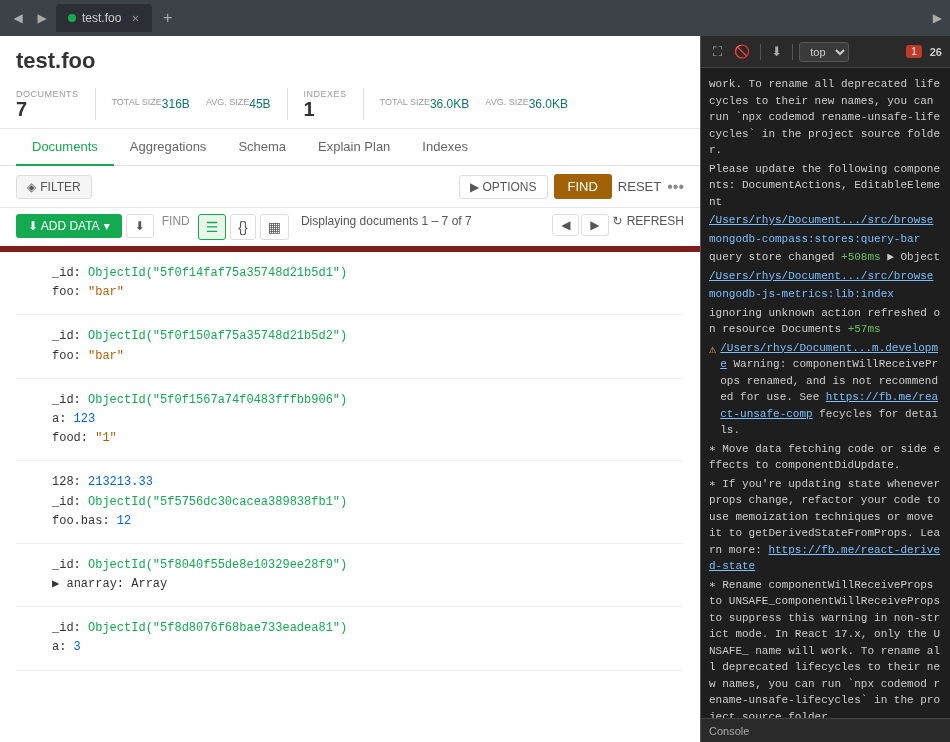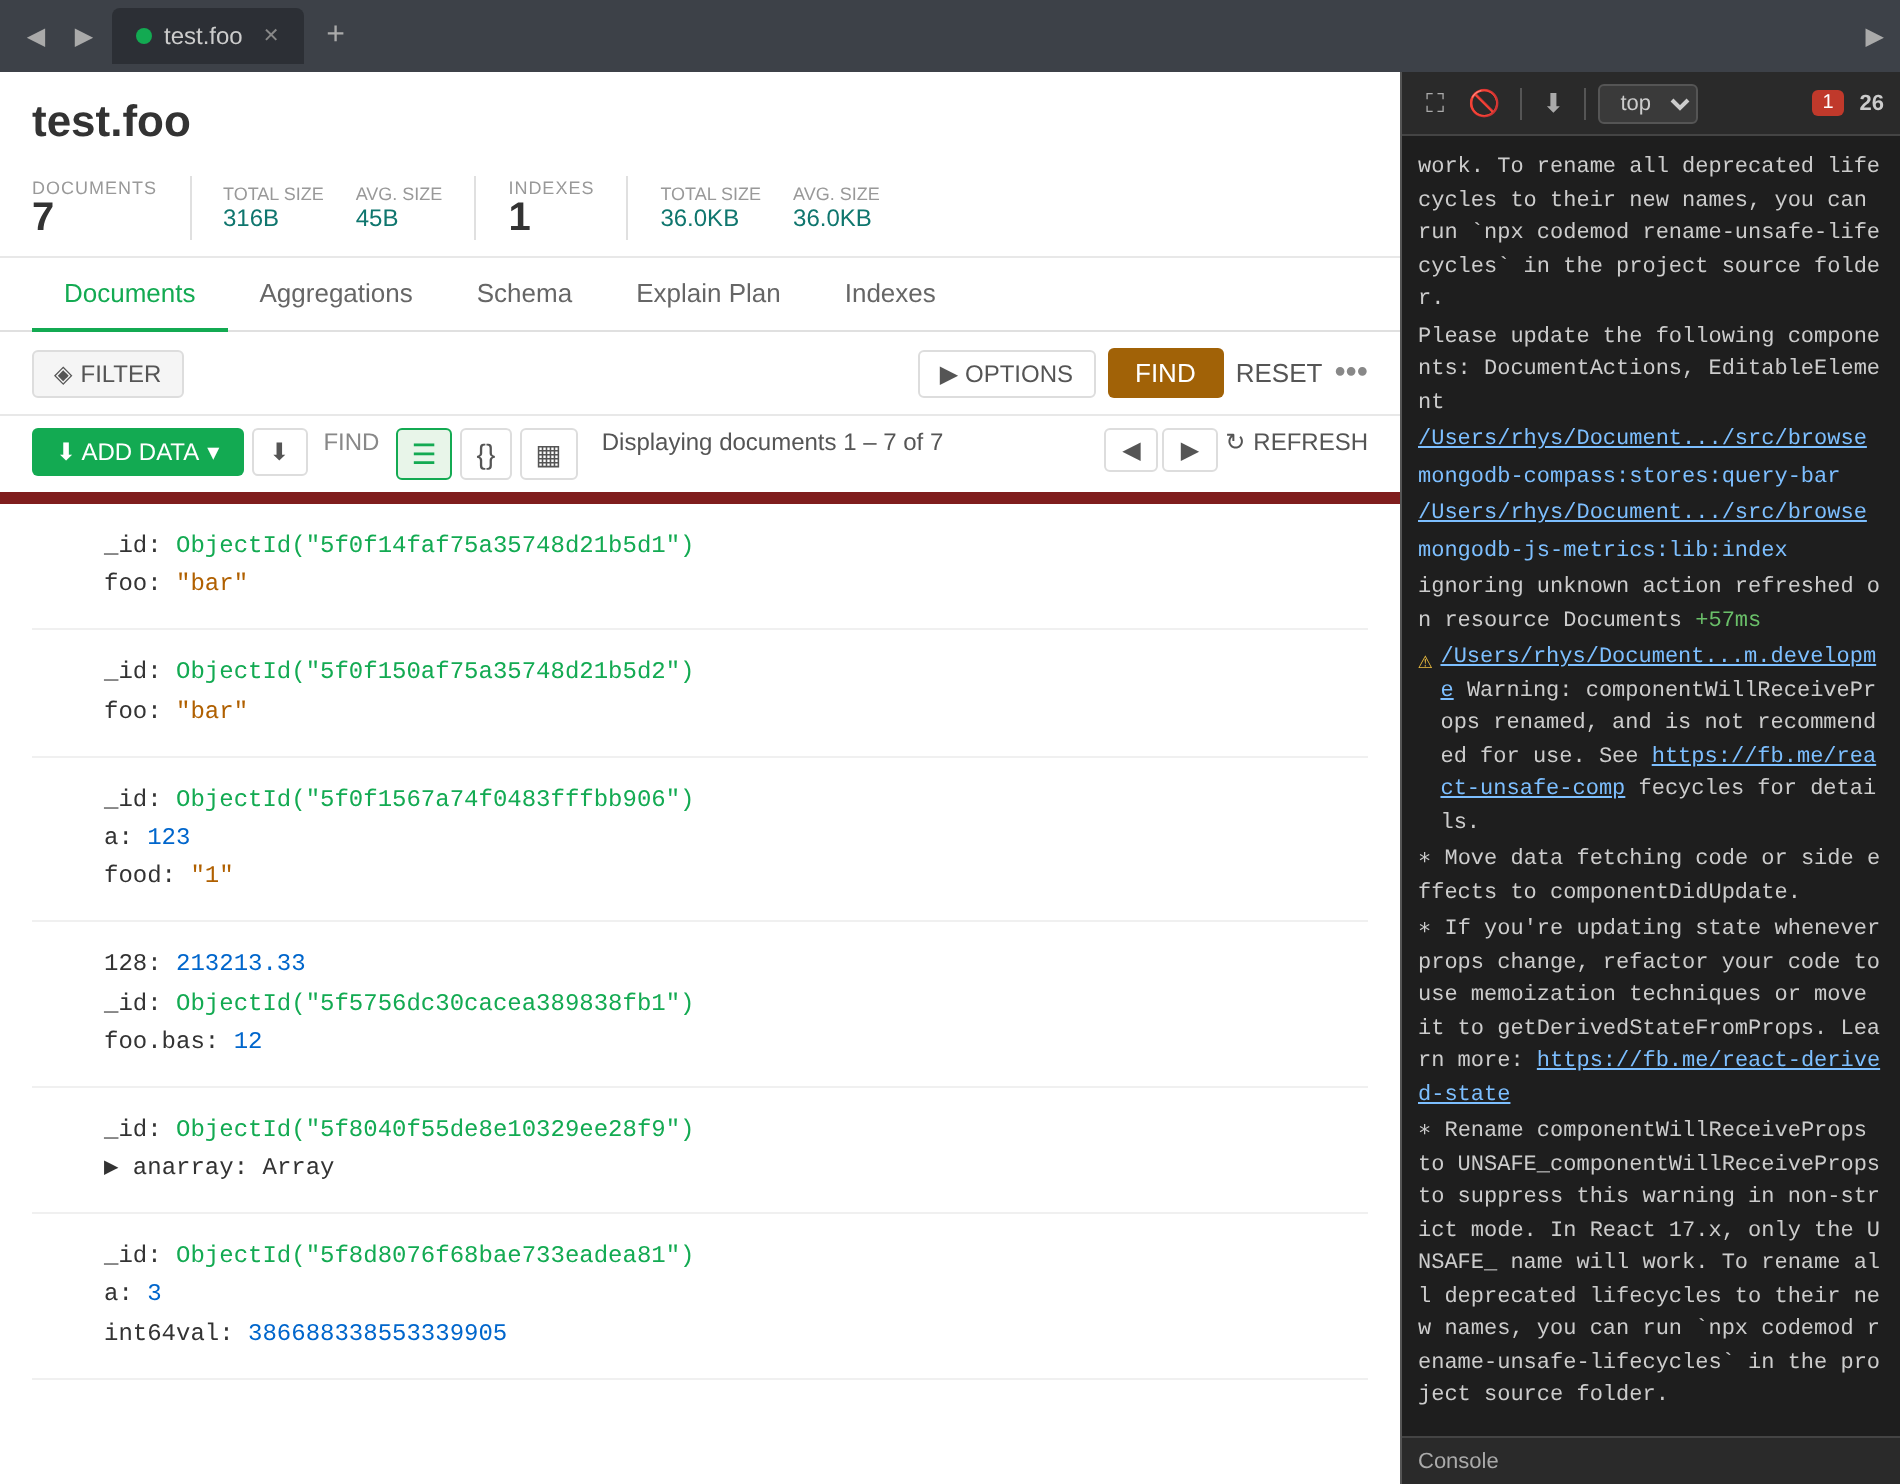--- a/index.html
+++ b/index.html
@@ -336,21 +336,21 @@
       color: #999;
       text-transform: uppercase;
       letter-spacing: 0.5px;
     }
     .stat-mini-row {
       display: flex;
       gap: 16px;
     }
     .stat-mini-col {
       display: flex;
-      flex-direction: column;
+      flex-direction: row;
     }
     .stat-mini-val {
       font-size: 12px;
       color: #0f766e;
       font-weight: 500;
     }
     .stat-mini-label {
       font-size: 9px;
       color: #999;
       text-transform: uppercase;
@@ -474,21 +474,20 @@
         <span class="doc-field"><span class="doc-key">_id: </span><span class="doc-oid">ObjectId("5f5756dc30cacea389838fb1")</span></span>
         <span class="doc-field"><span class="doc-key">foo.bas: </span><span class="doc-number">12</span></span>
       </div>
       <div class="doc-item">
         <span class="doc-field"><span class="doc-key">_id: </span><span class="doc-oid">ObjectId("5f8040f55de8e10329ee28f9")</span></span>
         <span class="doc-field"><span class="doc-key">▶ anarray: </span><span class="doc-key">Array</span></span>
       </div>
       <div class="doc-item">
         <span class="doc-field"><span class="doc-key">_id: </span><span class="doc-oid">ObjectId("5f8d8076f68bae733eadea81")</span></span>
         <span class="doc-field"><span class="doc-key">a: </span><span class="doc-number">3</span></span>
-        <span class="doc-field"><span class="doc-key">int64val: </span><span class="doc-number">386688338553339905</span></span>
       </div>
     </div>
   </div>
 
   <div class="right-panel">
     <div class="console-toolbar">
       <button class="console-tool-btn">⛶</button>
       <button class="console-tool-btn">🚫</button>
       <div class="console-separator"></div>
       <button class="console-tool-btn">⬇</button>
@@ -497,20 +496,21 @@
         <option>top</option>
       </select>
       <span class="console-count">1</span>
       <span class="console-count-num">26</span>
     </div>
     <div class="console-content">
       <div class="console-line">work. To rename all deprecated lifecycles to their new names, you can run `npx codemod rename-unsafe-lifecycles` in the project source folder.</div>
       <div class="console-line">Please update the following components: DocumentActions, EditableElement</div>
       <div class="console-line"><span class="console-link">/Users/rhys/Document.../src/browse</span></div>
       <div class="console-line" style="color:#7dbfff;">mongodb-compass:stores:query-bar</div>
+      <div class="console-line">query store changed <span class="console-green">+508ms</span> ▶ Object</div>
       <div class="console-line"><span class="console-link">/Users/rhys/Document.../src/browse</span></div>
       <div class="console-line" style="color:#7dbfff;">mongodb-js-metrics:lib:index</div>
       <div class="console-line">ignoring unknown action refreshed on resource Documents <span class="console-green">+57ms</span></div>
       <div class="console-line console-warning">
         <span class="console-warning-icon">⚠</span>
         <span><span class="console-link">/Users/rhys/Document...m.developme</span> Warning: componentWillReceiveProps renamed, and is not recommended for use. See <span class="console-link">https://fb.me/react-unsafe-comp</span> fecycles for details.</span>
       </div>
       <div class="console-line">∗ Move data fetching code or side effects to componentDidUpdate.</div>
       <div class="console-line">∗ If you're updating state whenever props change, refactor your code to use memoization techniques or move it to getDerivedStateFromProps. Learn more: <span class="console-link">https://fb.me/react-derived-state</span></div>
       <div class="console-line">∗ Rename componentWillReceiveProps to UNSAFE_componentWillReceiveProps to suppress this warning in non-strict mode. In React 17.x, only the UNSAFE_ name will work. To rename all deprecated lifecycles to their new names, you can run `npx codemod rename-unsafe-lifecycles` in the project source folder.</div>

